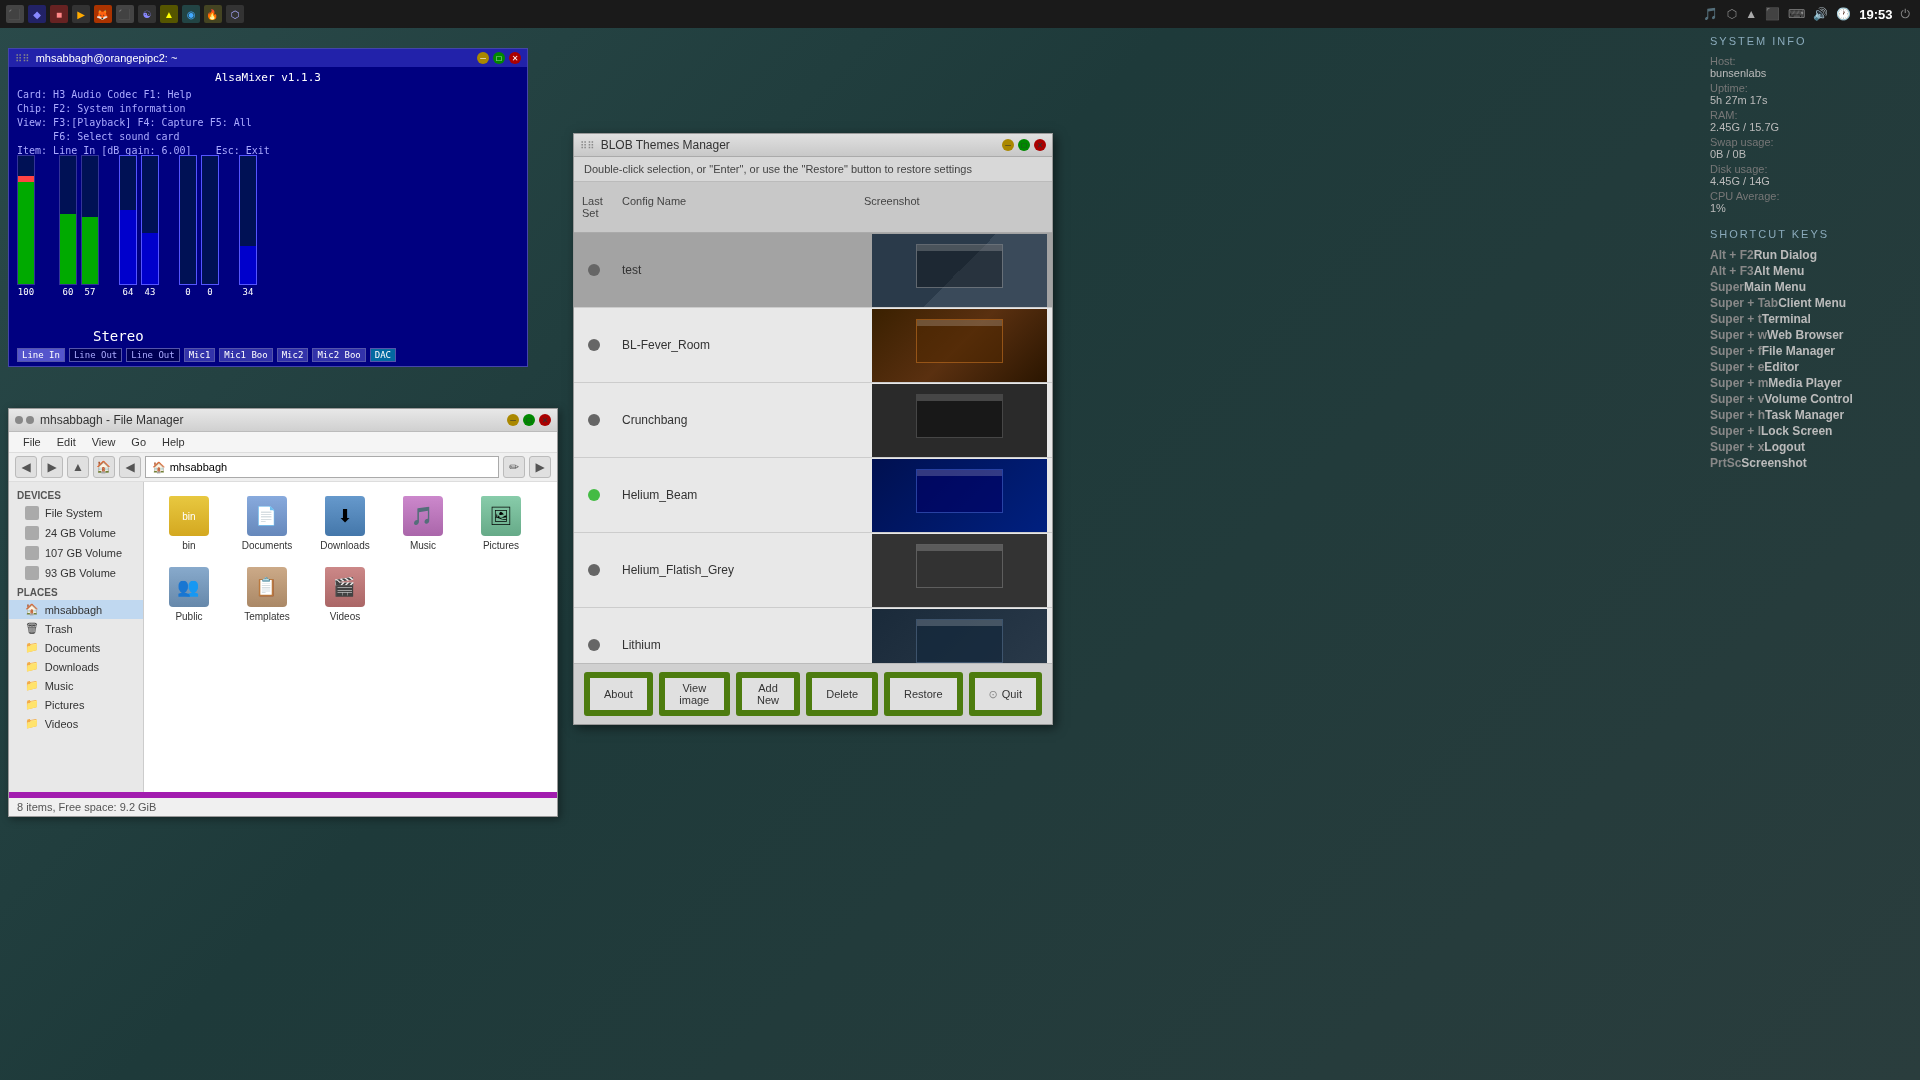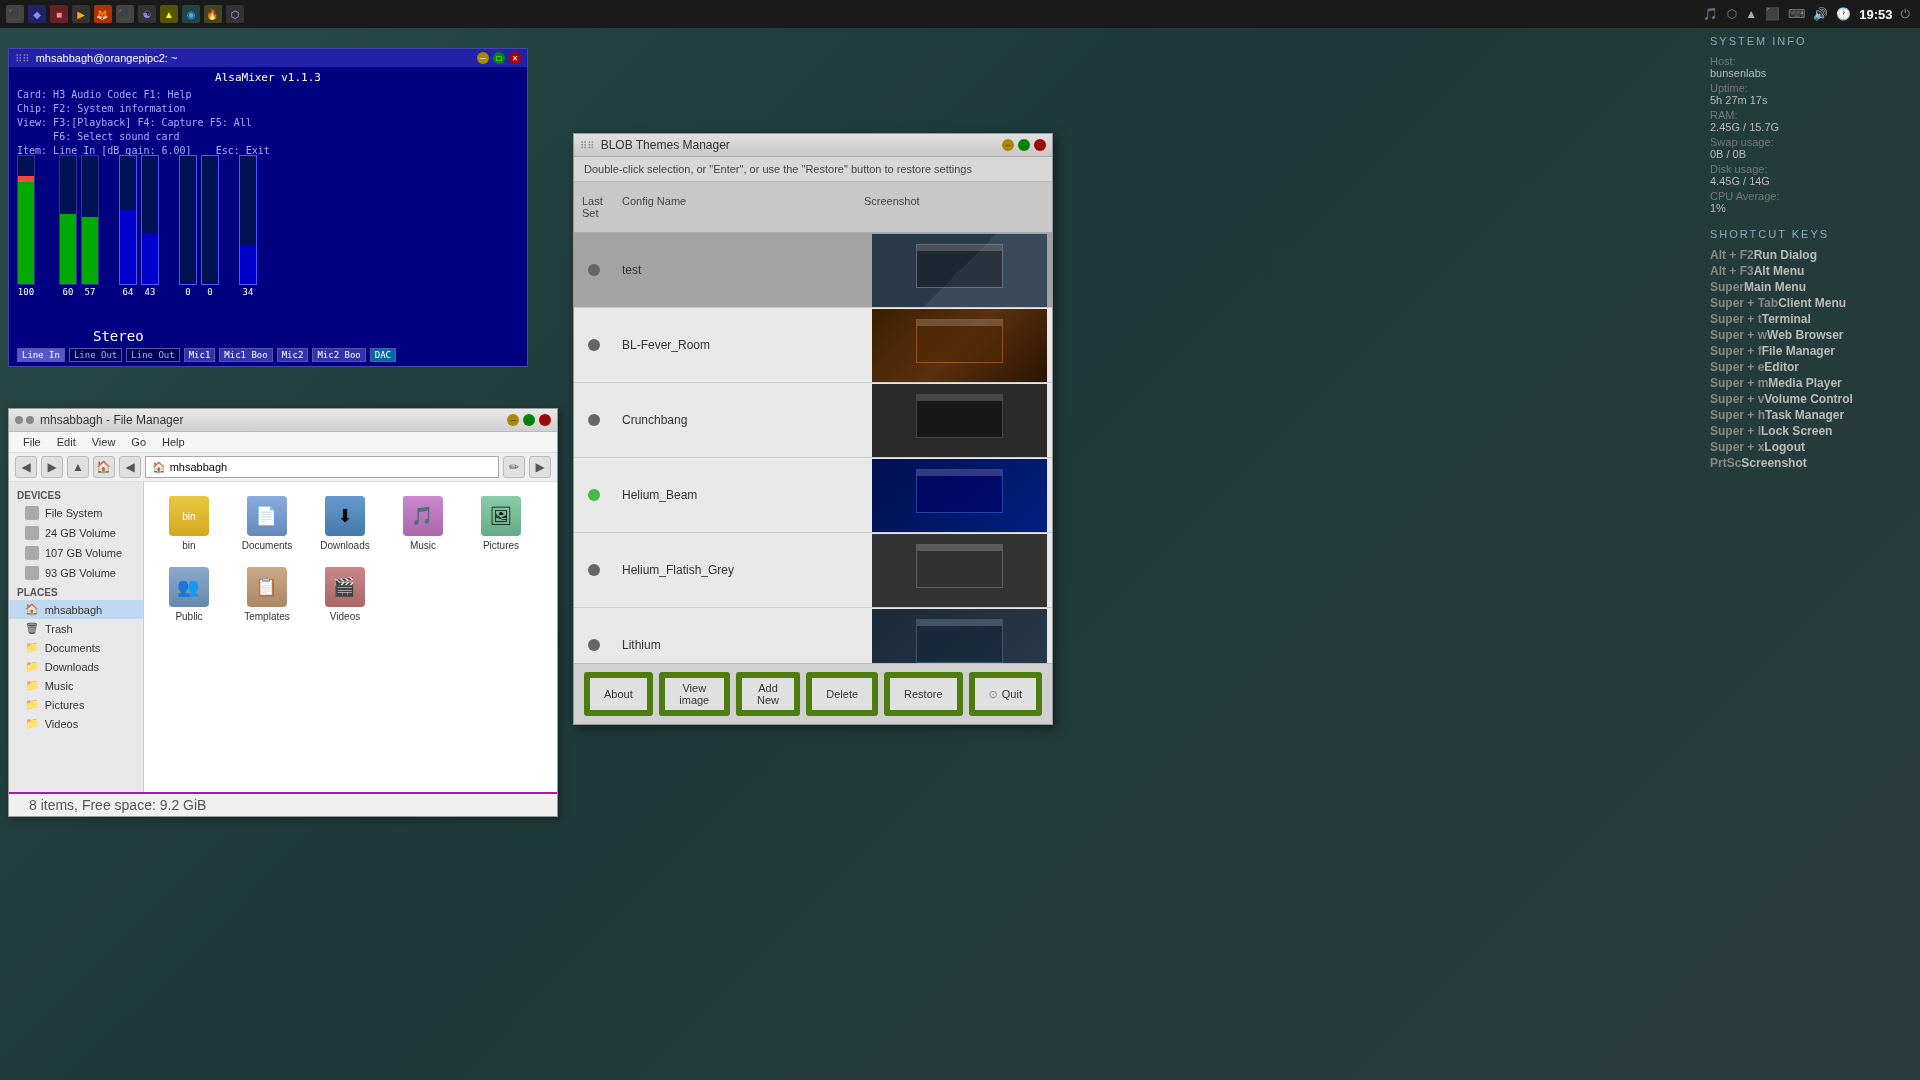--- a/index.html
+++ b/index.html
@@ -330,23 +330,23 @@
       font-size: 18px;
     }
     .fm-file-label {
       font-size: 10px;
       color: #333;
       text-align: center;
       word-break: break-word;
     }
     .fm-statusbar {
       background: #f0f0f0;
-      border-top: 2px solid #a21caf;
-      padding: 3px 20px;
-      font-size: 14px;
+      border-top: 6px solid #a21caf;
+      padding: 3px 8px;
+      font-size: 11px;
       color: #555;
     }
 
     
     .blob-window {
       position: absolute;
       top: 133px;
       left: 573px;
       width: 480px;
       background: #d8d8d8;

